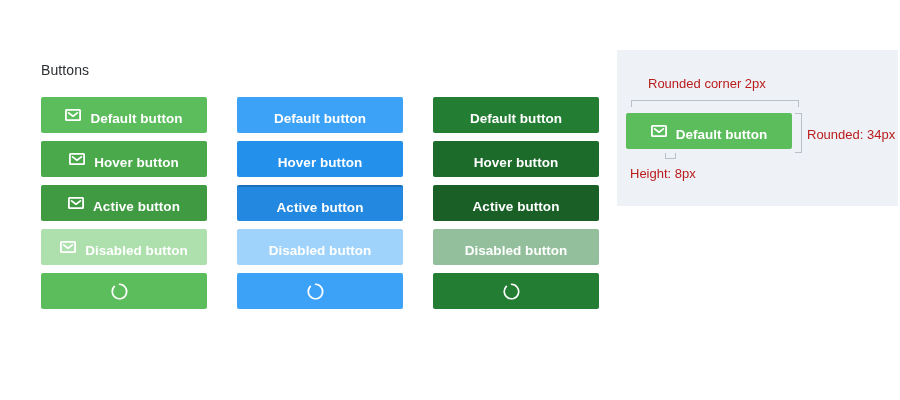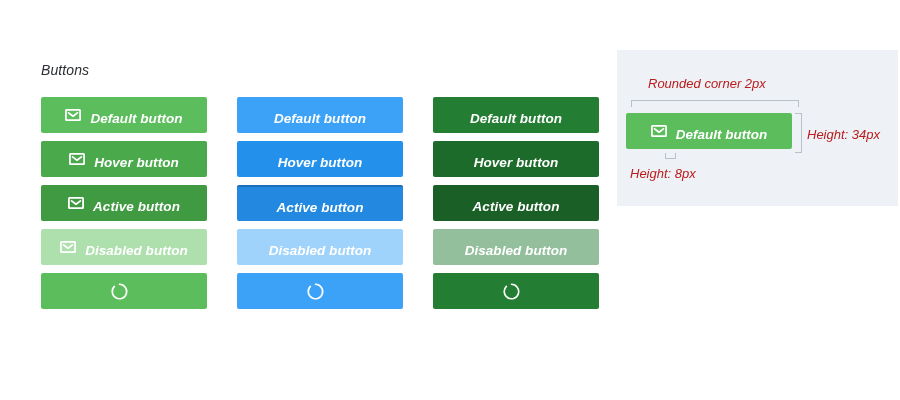--- a/index.html
+++ b/index.html
@@ -12,21 +12,20 @@
     background: #ffffff;
     font-family: "Liberation Sans", sans-serif;
     overflow: hidden;
     position: relative;
   }
 
   #stage {
     position: relative;
     width: 900px;
     height: 400px;
-    font-style: italic;
   }
 
   
   .section-title {
     position: absolute;
     left: 41px;
     top: 62px;
     font-size: 14px;
     color: #2b2f33;
     letter-spacing: 0.1px;
@@ -291,20 +290,20 @@
     <div class="spec-button">
       <svg class="env-icon" viewBox="0 0 16 12">
         <rect x="0.9" y="0.9" width="14.2" height="10.2" rx="0.6" fill="none" stroke="#ffffff" stroke-width="1.8"></rect>
         <path d="M3.6 3.9 L8 7.2 L12.4 3.9" fill="none" stroke="#ffffff" stroke-width="1.8" stroke-linecap="round" stroke-linejoin="round"></path>
       </svg>
       <span class="btn-label">Default button</span>
     </div>
 
     <div class="bracket-right"></div>
 
-    <div class="spec-label spec-height">Height: 34px</div>
+    <div class="spec-label spec-height">Rounded: 34px</div>
 
     <div class="bracket-bottom"></div>
 
     <div class="spec-label spec-padding">Height: 8px</div>
   </div>
 
 </div>
 
 </body></html>

